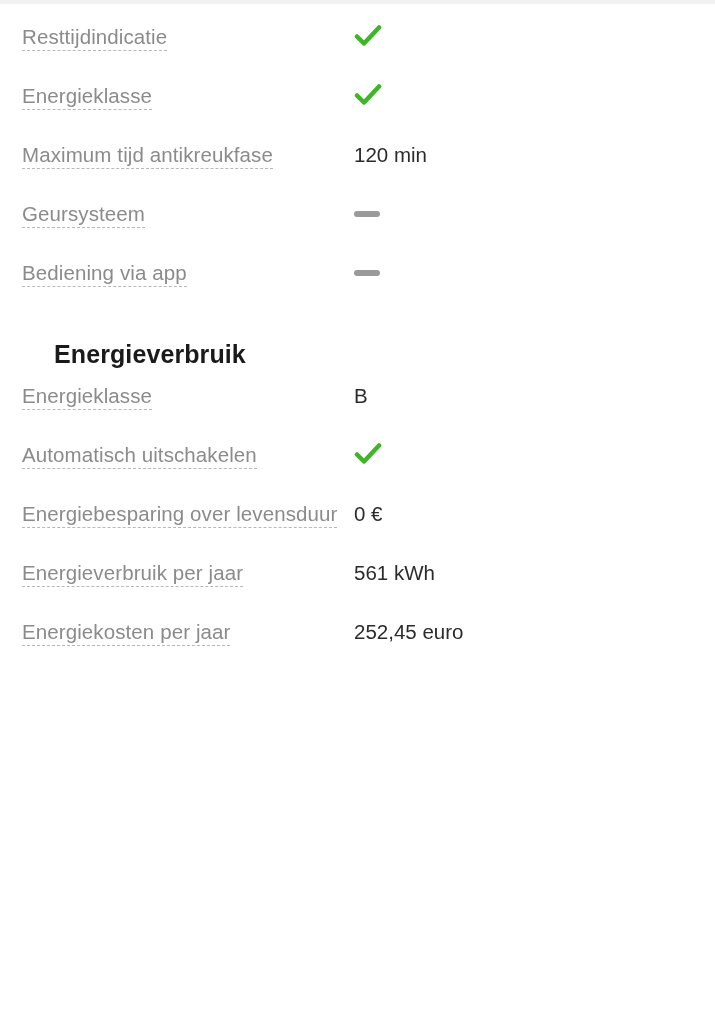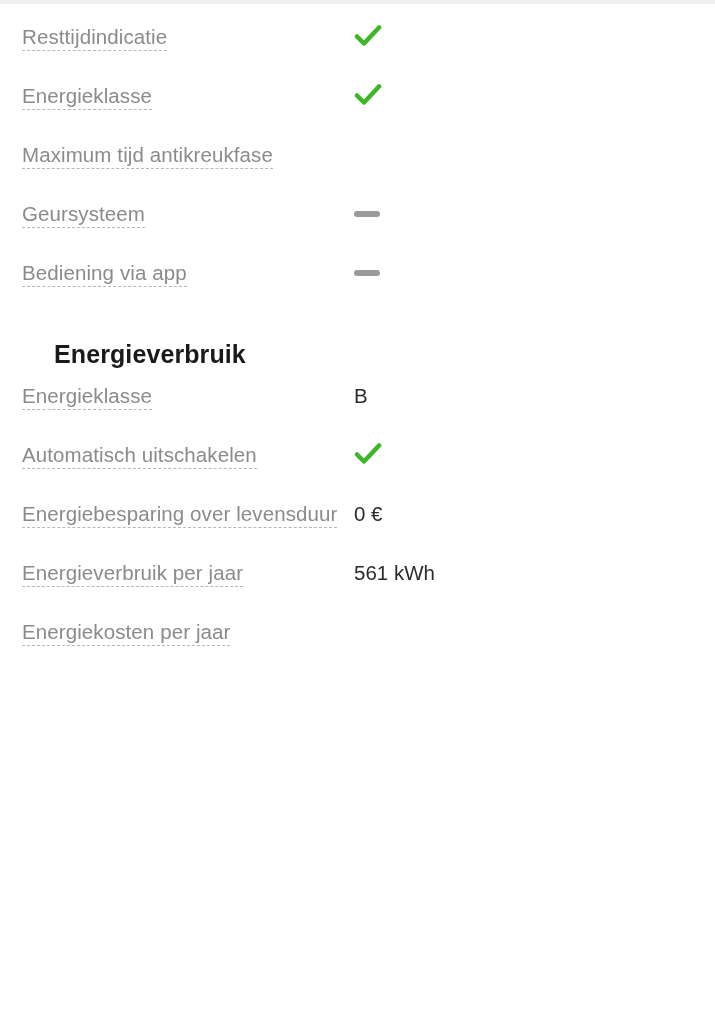--- a/index.html
+++ b/index.html
@@ -107,20 +107,21 @@
             </svg></span></div>
       </div>
       <div class="spec-row">
         <div class="spec-label"><span class="lbl-line">Energieklasse</span></div>
         <div class="spec-value"><span class="check"><svg width="28" height="24" viewBox="0 0 28 24">
               <path d="M3 12.5 L10 19.5 L25 3.5" fill="none" stroke="#3fb528" stroke-width="4.5" stroke-linecap="round" stroke-linejoin="round"></path>
             </svg></span></div>
       </div>
       <div class="spec-row">
         <div class="spec-label"><span class="lbl-line">Maximum tijd antikreukfase</span></div>
+        <div class="spec-value">120 min</div>
       </div>
       <div class="spec-row">
         <div class="spec-label"><span class="lbl-line">Geursysteem</span></div>
         <div class="spec-value"><span class="dash"></span></div>
       </div>
       <div class="spec-row">
         <div class="spec-label"><span class="lbl-line">Bediening via app</span></div>
         <div class="spec-value"><span class="dash"></span></div>
       </div>
       <div class="section-heading">Energieverbruik</div>
@@ -137,15 +138,16 @@
       <div class="spec-row">
         <div class="spec-label"><span class="lbl-line">Energiebesparing over levensduur</span></div>
         <div class="spec-value">0 €</div>
       </div>
       <div class="spec-row">
         <div class="spec-label"><span class="lbl-line">Energieverbruik per jaar</span></div>
         <div class="spec-value">561 kWh</div>
       </div>
       <div class="spec-row">
         <div class="spec-label"><span class="lbl-line">Energiekosten per jaar</span></div>
+        <div class="spec-value">252,45 euro</div>
       </div>
     </div>
 </div>
 
 </body></html>

